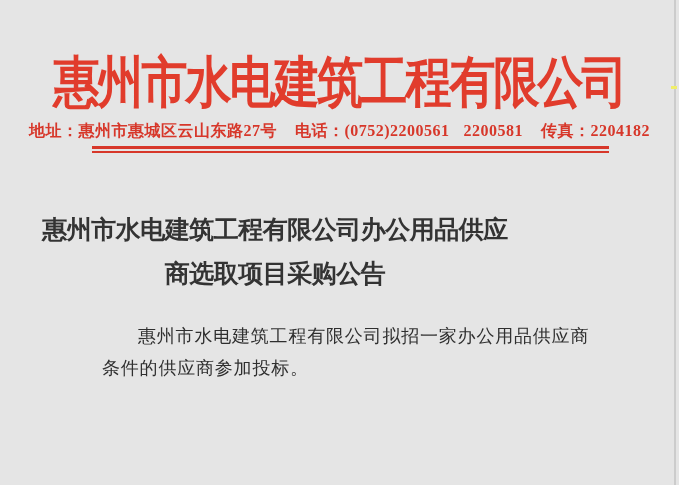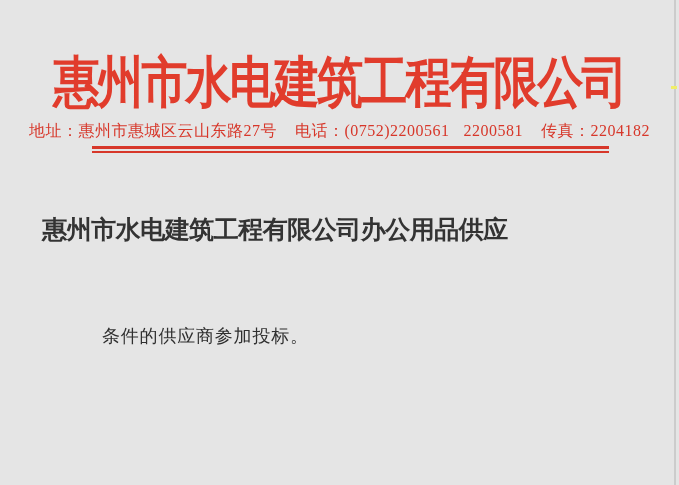--- a/index.html
+++ b/index.html
@@ -33,21 +33,21 @@
     white-space: nowrap;
   }
   .contact-line {
     position: absolute;
     top: 120px;
     left: 0;
     width: 679px;
     text-align: center;
     font-size: 16px;
     line-height: 22px;
-    font-weight: normal;
+    font-weight: bold;
     color: #d7372a;
     white-space: nowrap;
     letter-spacing: 0.5px;
   }
   .contact-line .seg-gap   { margin-left: 18px; }
   .contact-line .num-gap   { margin-left: 14px; }
 
   .rule {
     position: absolute;
     top: 146px;
@@ -124,22 +124,24 @@
     <span>地址：</span><span>惠州市惠城区云山东路27号</span><span class="seg-gap">电话：</span><span>(0752)2200561</span><span class="num-gap">2200581</span><span class="seg-gap">传真：</span><span>2204182</span>
   </div>
 
   <div class="rule">
     <div class="rule-thick"></div>
     <div class="rule-thin"></div>
   </div>
 
   <div class="doc-title">
     <div>惠州市水电建筑工程有限公司办公用品供应</div>
+    <div>商选取项目采购公告</div>
   </div>
 
   <div class="body-text">
+    <div class="line indent">惠州市水电建筑工程有限公司拟招一家办公用品供应商</div>
     <div class="line">条件的供应商参加投标。</div>
   </div>
 
   <div class="page-edge"></div>
   <div class="scan-mark-yellow"></div>
 
 </div>
 
 </body></html>

